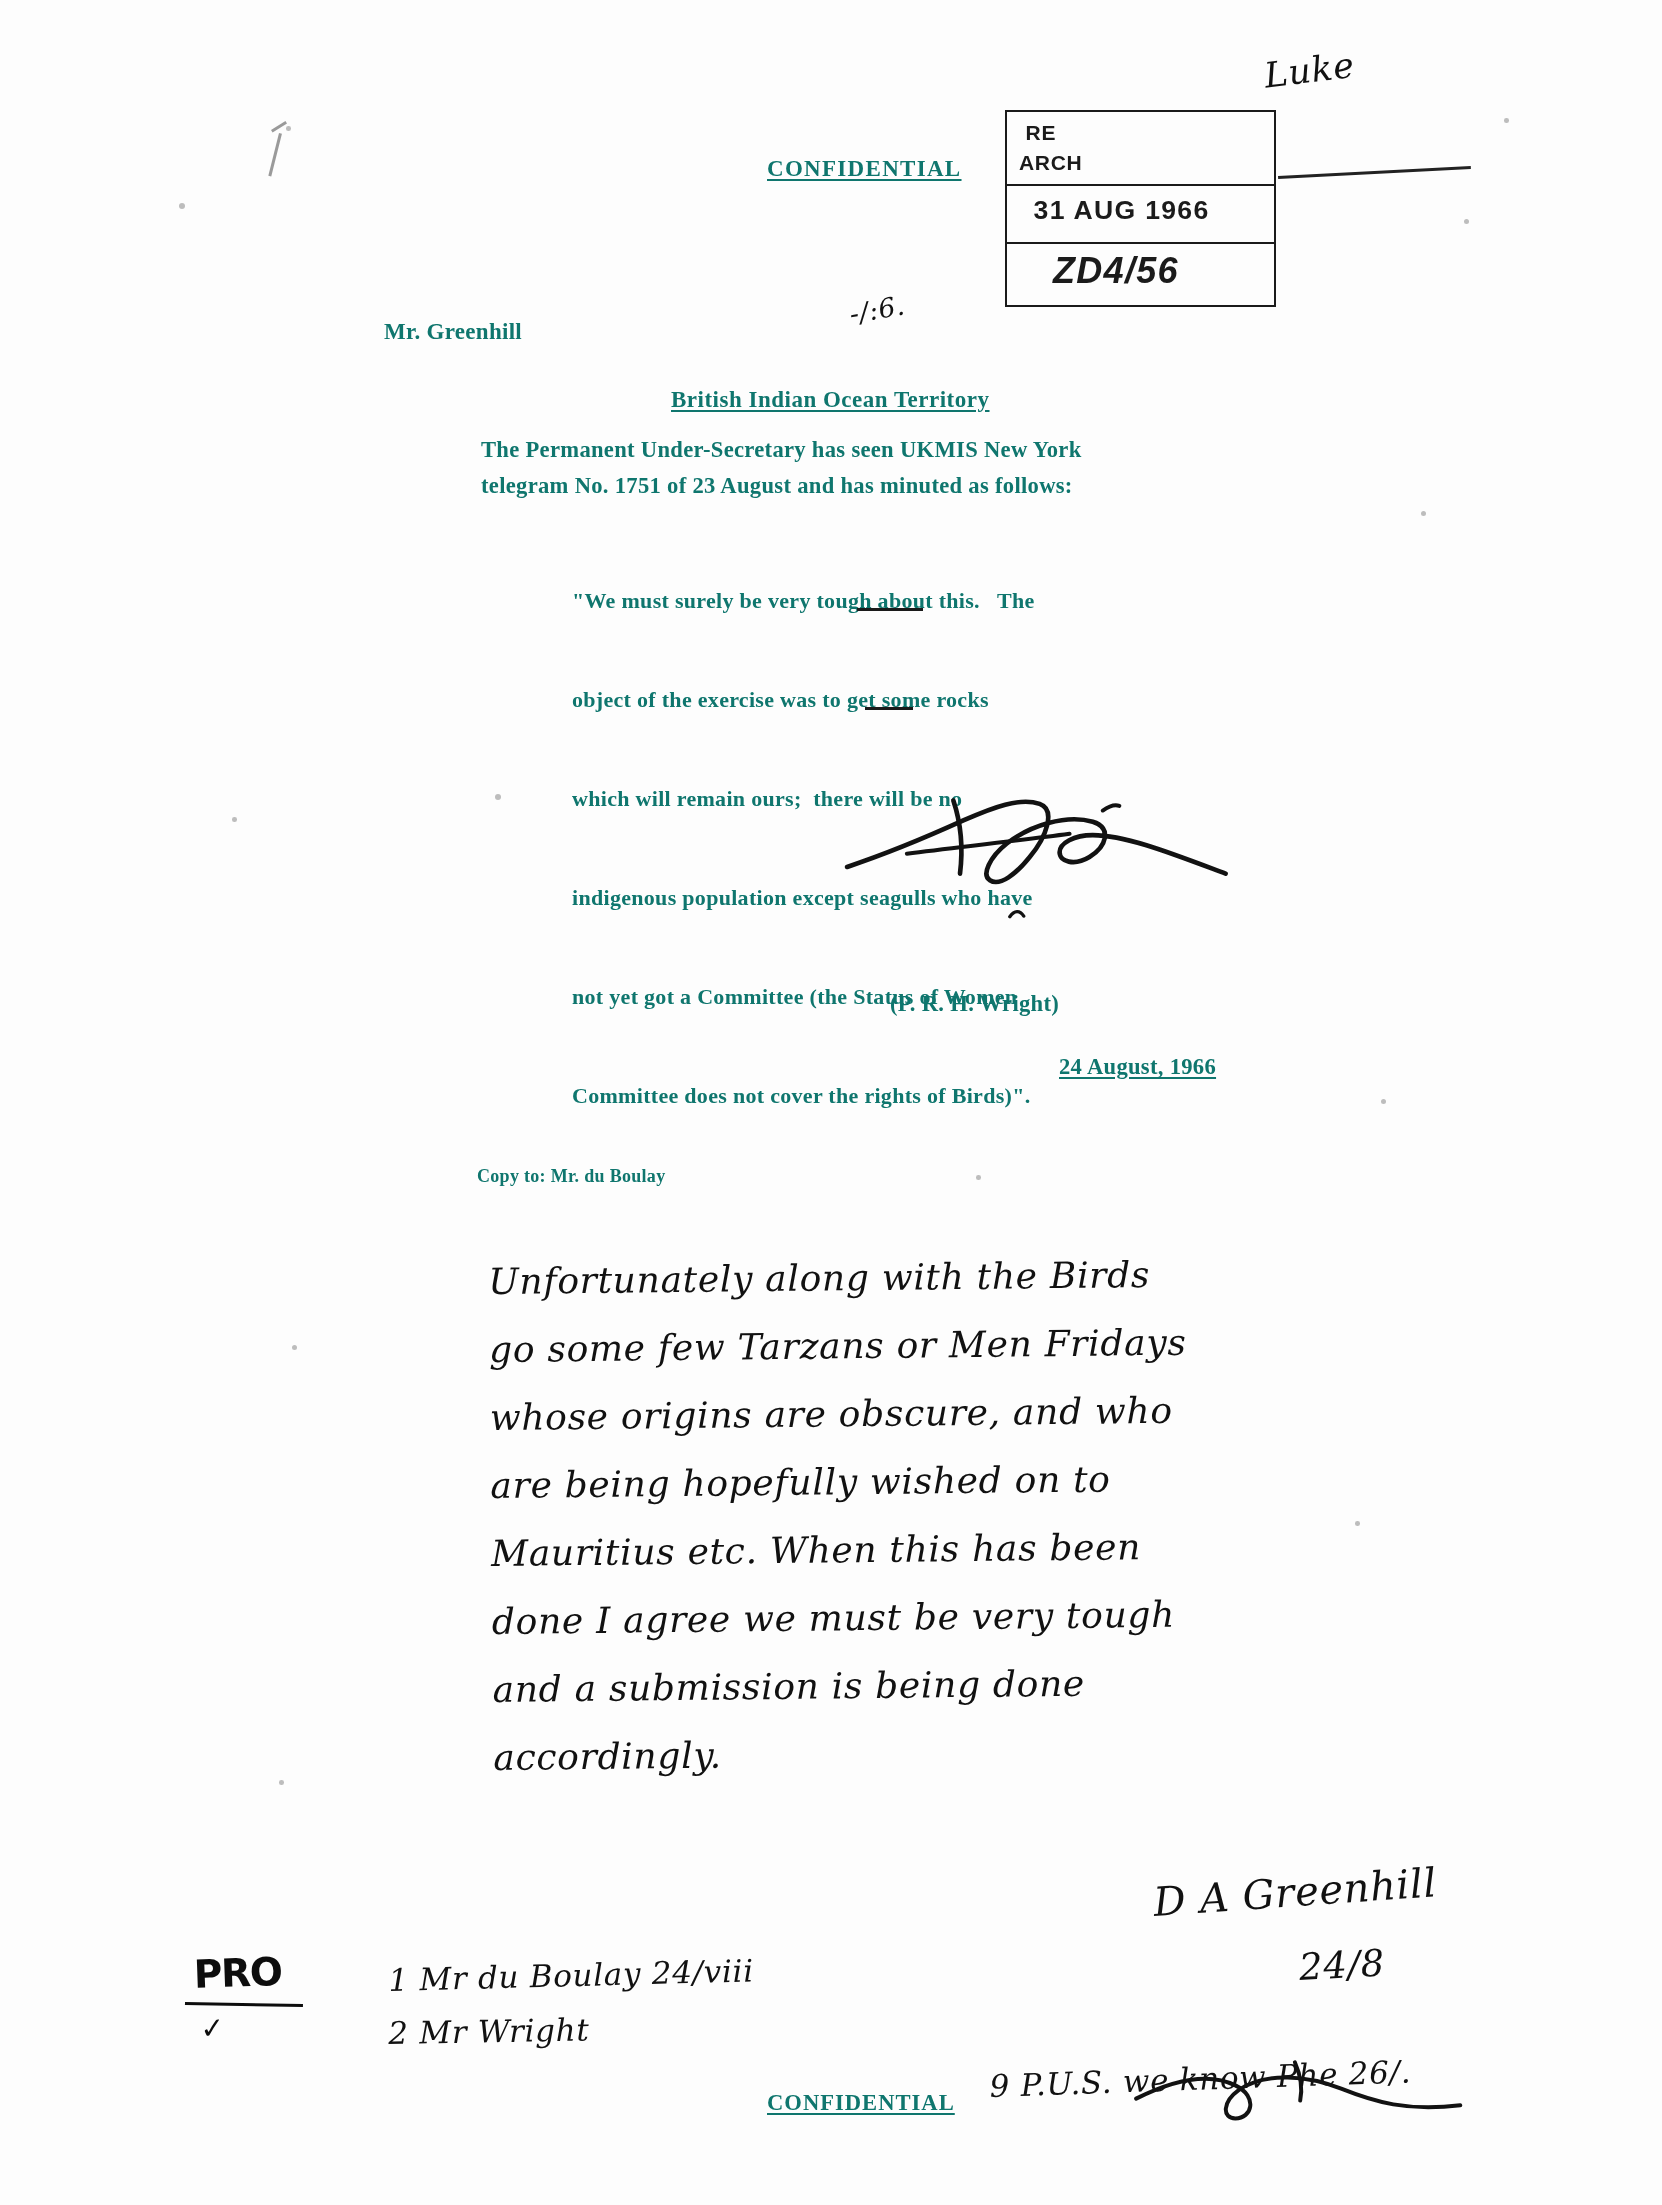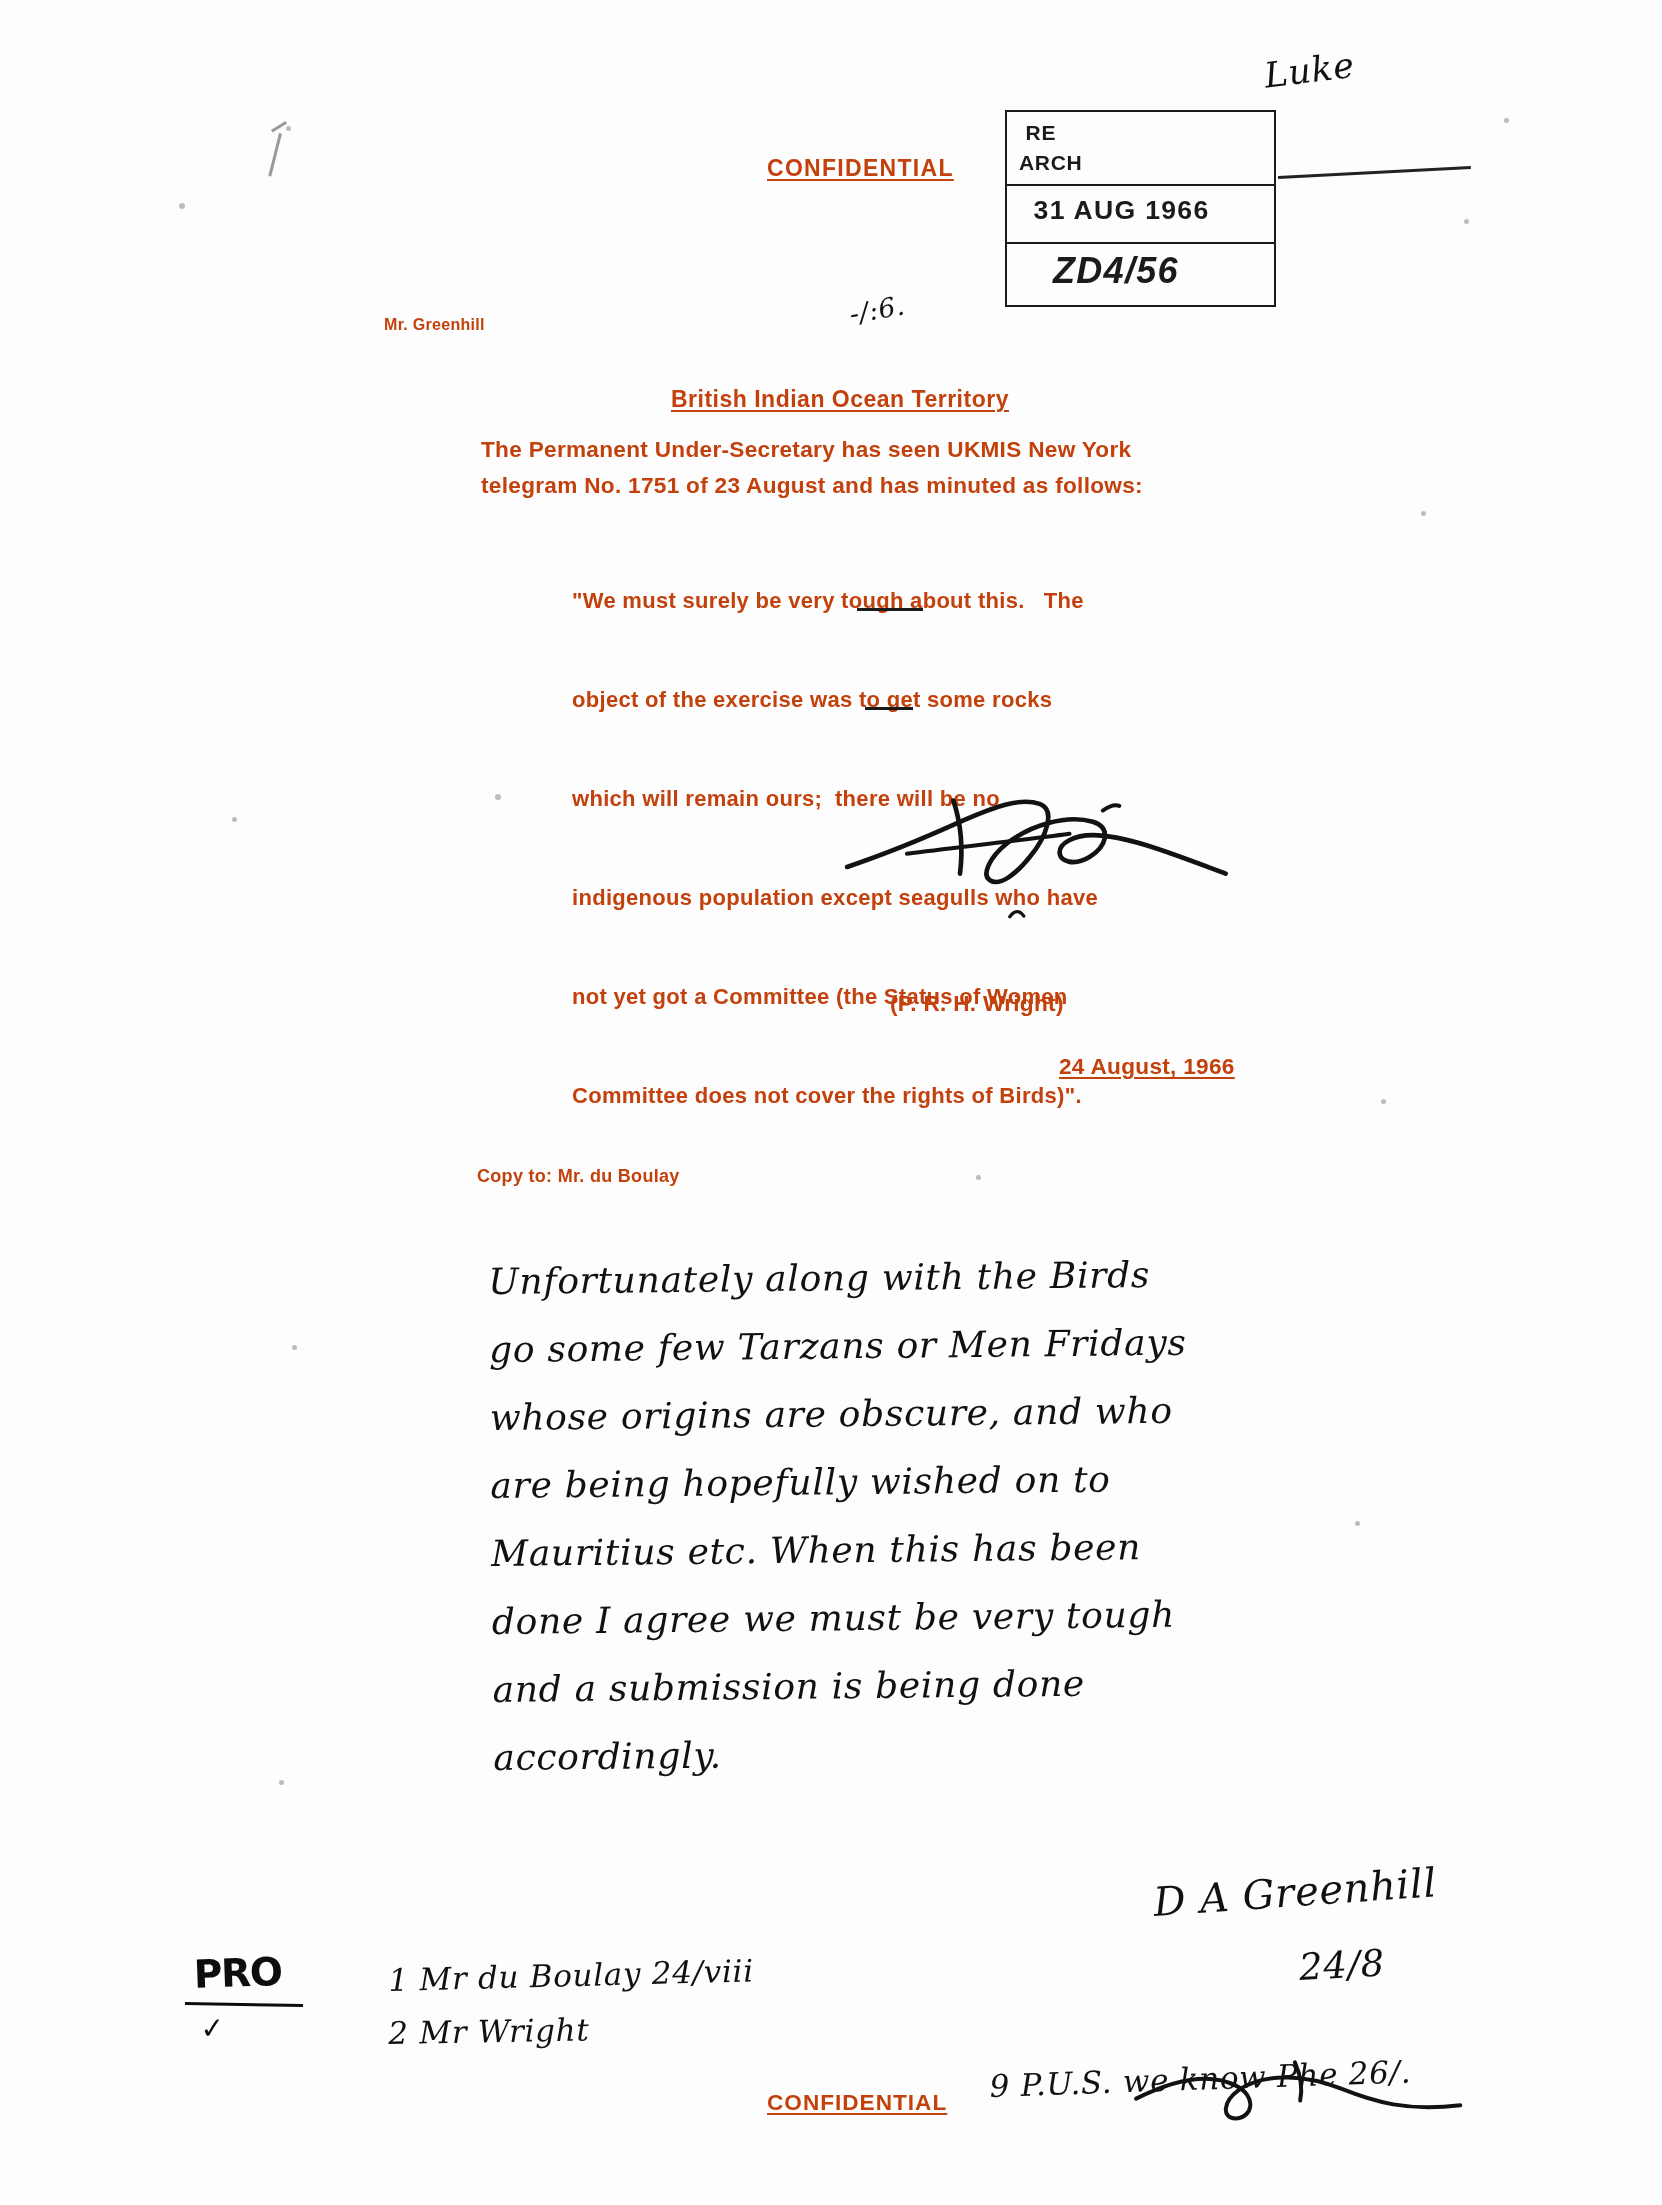--- a/index.html
+++ b/index.html
@@ -17,36 +17,36 @@
   }
   .page {
     position: absolute;
     inset: 0;
     background: #fdfdfd;
   }
   
   .abs { position: absolute; white-space: pre; }
 
   .typed {
-    font-family: Liberation Sans, sans-serif;
+    font-family: Liberation Serif, serif;
     font-size: 22.6px;
     line-height: 35px;
     letter-spacing: 0.3px;
-    color: #c2410c;
+    color: #0f766e;
     font-weight: 700;
   }
   .u { text-decoration: underline; text-underline-offset: 2.7px; }
 
   #confidential-stamp {
     left: 767px; top: 151px;
     font-size: 23px; letter-spacing: 1.3px;
   }
   #addressee {
-    left: 384px; top: 307px;
-    font-size: 16px;
+    left: 384px; top: 314px;
+    font-size: 23px;
   }
   #doc-title {
     left: 671px; top: 362px;
     font-size: 23px; letter-spacing: 0.5px; margin-top: 20px;
   }
   #para-1 {
     left: 481px; top: 432px;
     font-size: 22.6px; line-height: 36px;
   }
   #quote-block {

